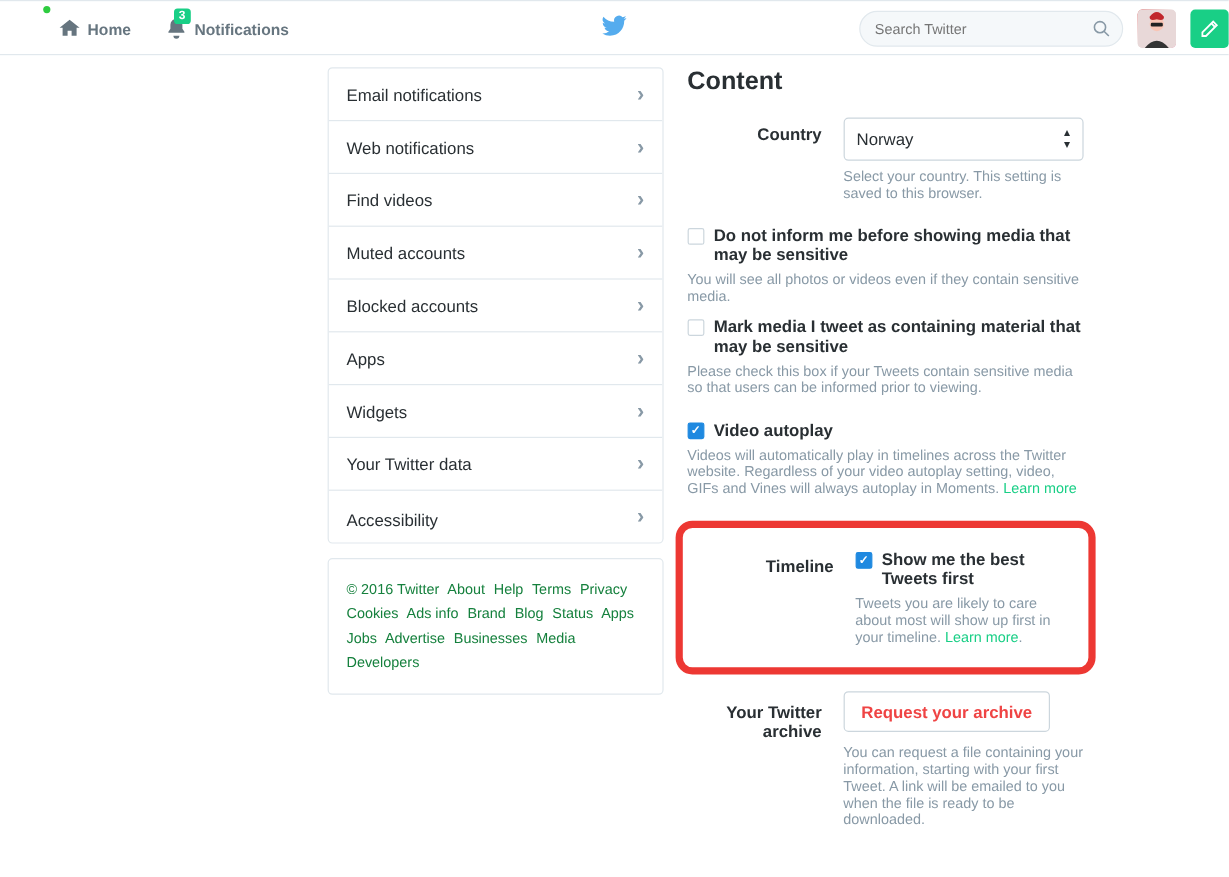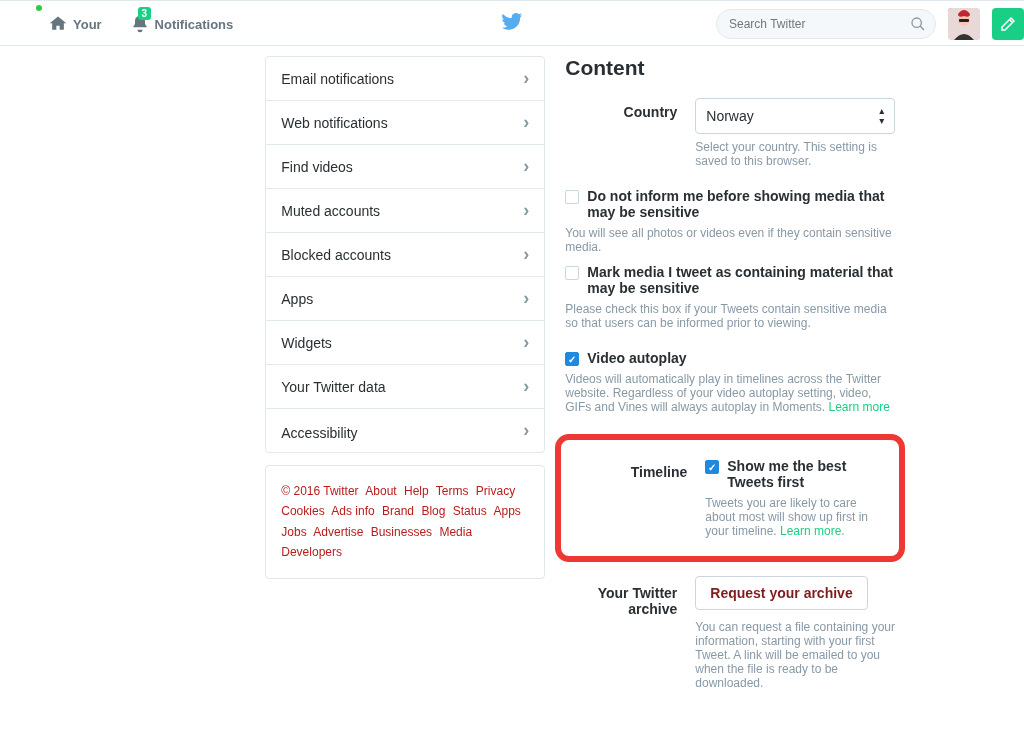--- a/index.html
+++ b/index.html
@@ -21,21 +21,21 @@
     .compose-btn { width: 32px; height: 32px; background: #19cf86; border-radius: 4px; display:flex; align-items:center; justify-content:center; cursor:pointer; }
     
     
     .container { max-width: 990px; margin: 0 auto; padding: 10px 20px; display: flex; align-items: flex-start; }
     .sidebar { width: 280px; flex-shrink: 0; }
     .sidebar-list { border: 1px solid #e1e8ed; border-radius: 4px; overflow: hidden; background:#fff; }
     .sidebar-item { display: flex; justify-content: space-between; align-items: center; padding: 11px 15px; border-bottom: 1px solid #e1e8ed; cursor: pointer; font-size: 14px; color: #292f33; }
     .sidebar-item:last-child { border-bottom: none; align-items: flex-end; }
     .chev { color: #8899a6; font-size: 18px; font-weight: bold; }
     
-    .footer-links { border: 1px solid #e1e8ed; border-radius: 4px; margin-top: 12px; padding: 15px; font-size: 12px; color: #b91c1c; line-height: 1.7; }
+    .footer-links { border: 1px solid #e1e8ed; border-radius: 4px; margin-top: 12px; padding: 15px; font-size: 12px; color: #15803d; line-height: 1.7; }
     .footer-links span { cursor: pointer; margin-right: 4px; }
     
     
     .content { flex: 1; margin-left: 20px; padding: 0 15px 20px 0; }
     .content h2 { font-size: 21px; font-weight: bold; margin-bottom: 18px; }
     
     .form-row { display: flex; margin-bottom: 6px; }
     .form-label { width: 130px; flex-shrink:0; text-align: right; padding-right: 18px; font-weight: bold; font-size: 14px; padding-top: 6px; }
     .form-control { flex: 1; }
     .select-wrap { border: 1px solid #ccd6dd; border-radius: 4px; padding: 7px 10px; width: 200px; display:flex; justify-content:space-between; align-items:center; font-size:14px; cursor:pointer; background:#fff; }
@@ -44,36 +44,36 @@
     .checkbox-row { display:flex; align-items:flex-start; gap:8px; margin-bottom:4px; }
     .checkbox { width:14px; height:14px; border:1px solid #ccd6dd; border-radius:2px; flex-shrink:0; margin-top:2px; display:flex; align-items:center; justify-content:center; background:#fff; cursor:pointer; }
     .checkbox.checked { background:#1f89e0; border-color:#1f89e0; }
     .checkbox.checked::after { content:"✓"; color:#fff; font-size:10px; font-weight:bold; }
     .check-label { font-weight: bold; font-size: 14px; }
     .section { margin-bottom: 20px; }
     .learn-more { color: #19cf86; cursor:pointer; }
     
     .highlight-box { border: 6px solid #ed3833; border-radius: 14px; padding: 18px 14px; margin: 4px -10px 14px -10px; }
     
-    .btn-default { display:inline-block; border:1px solid #ccd6dd; border-radius:4px; padding:8px 14px; font-weight:bold; font-size:14px; color:#7f1d1d; background:#fff; cursor:pointer; }
+    .btn-default { display:inline-block; border:1px solid #ccd6dd; border-radius:4px; padding:8px 14px; font-weight:bold; font-size:14px; color:#ef4444; background:#fff; cursor:pointer; }
     
     
     .avatar svg { width:32px; height:32px; }
   </style>
 </head>
 <body>
 
 <div class="topnav">
   <div class="dot-indicator"></div>
   <div class="nav-left">
     <div class="nav-item">
       <svg width="20" height="20" viewBox="0 0 24 24" fill="#66757f">
           <path d="M12 3l10 8h-3v8h-5v-5h-4v5H5v-8H2z"></path>
         </svg>
-      <span>Your</span>
+      <span>Home</span>
     </div>
     <div class="nav-item">
       <svg width="20" height="20" viewBox="0 0 24 24" fill="#66757f">
           <path d="M12 2a6 6 0 00-6 6v4l-2 3v1h16v-1l-2-3V8a6 6 0 00-6-6zm0 20a3 3 0 003-3H9a3 3 0 003 3z"></path>
         </svg>
       <span class="notif-badge">3</span>
       <span>Notifications</span>
     </div>
   </div>
   <div class="nav-center">

